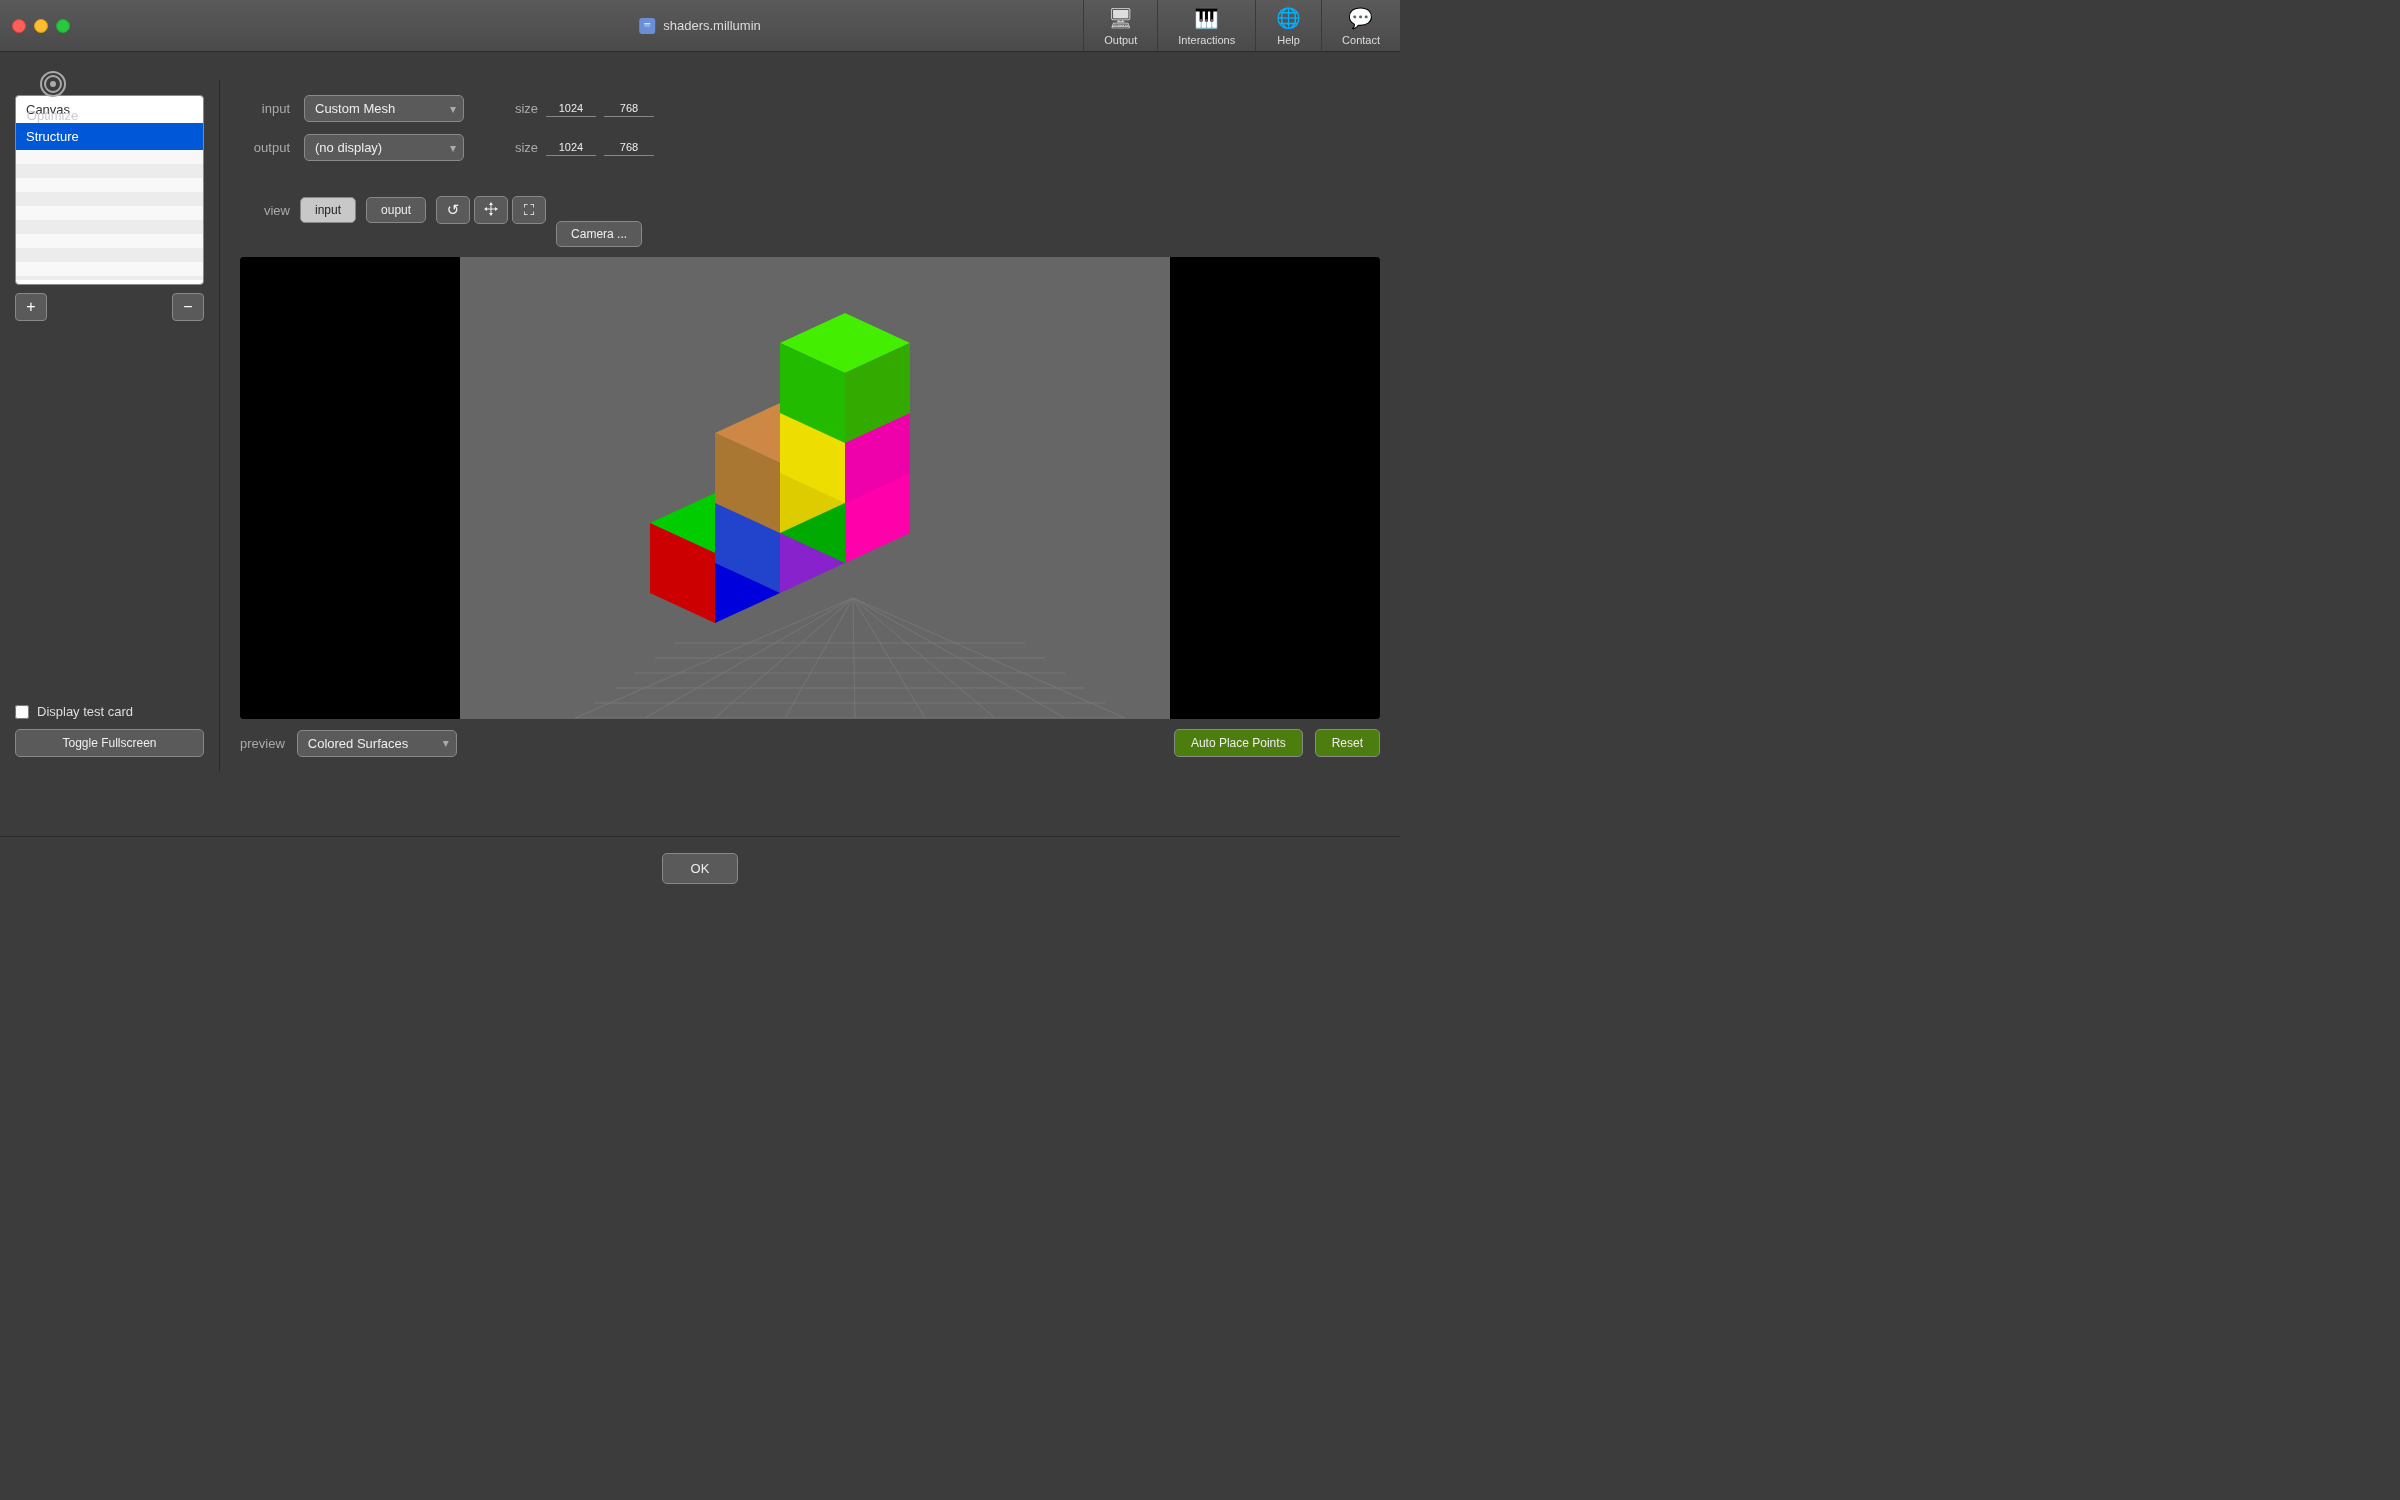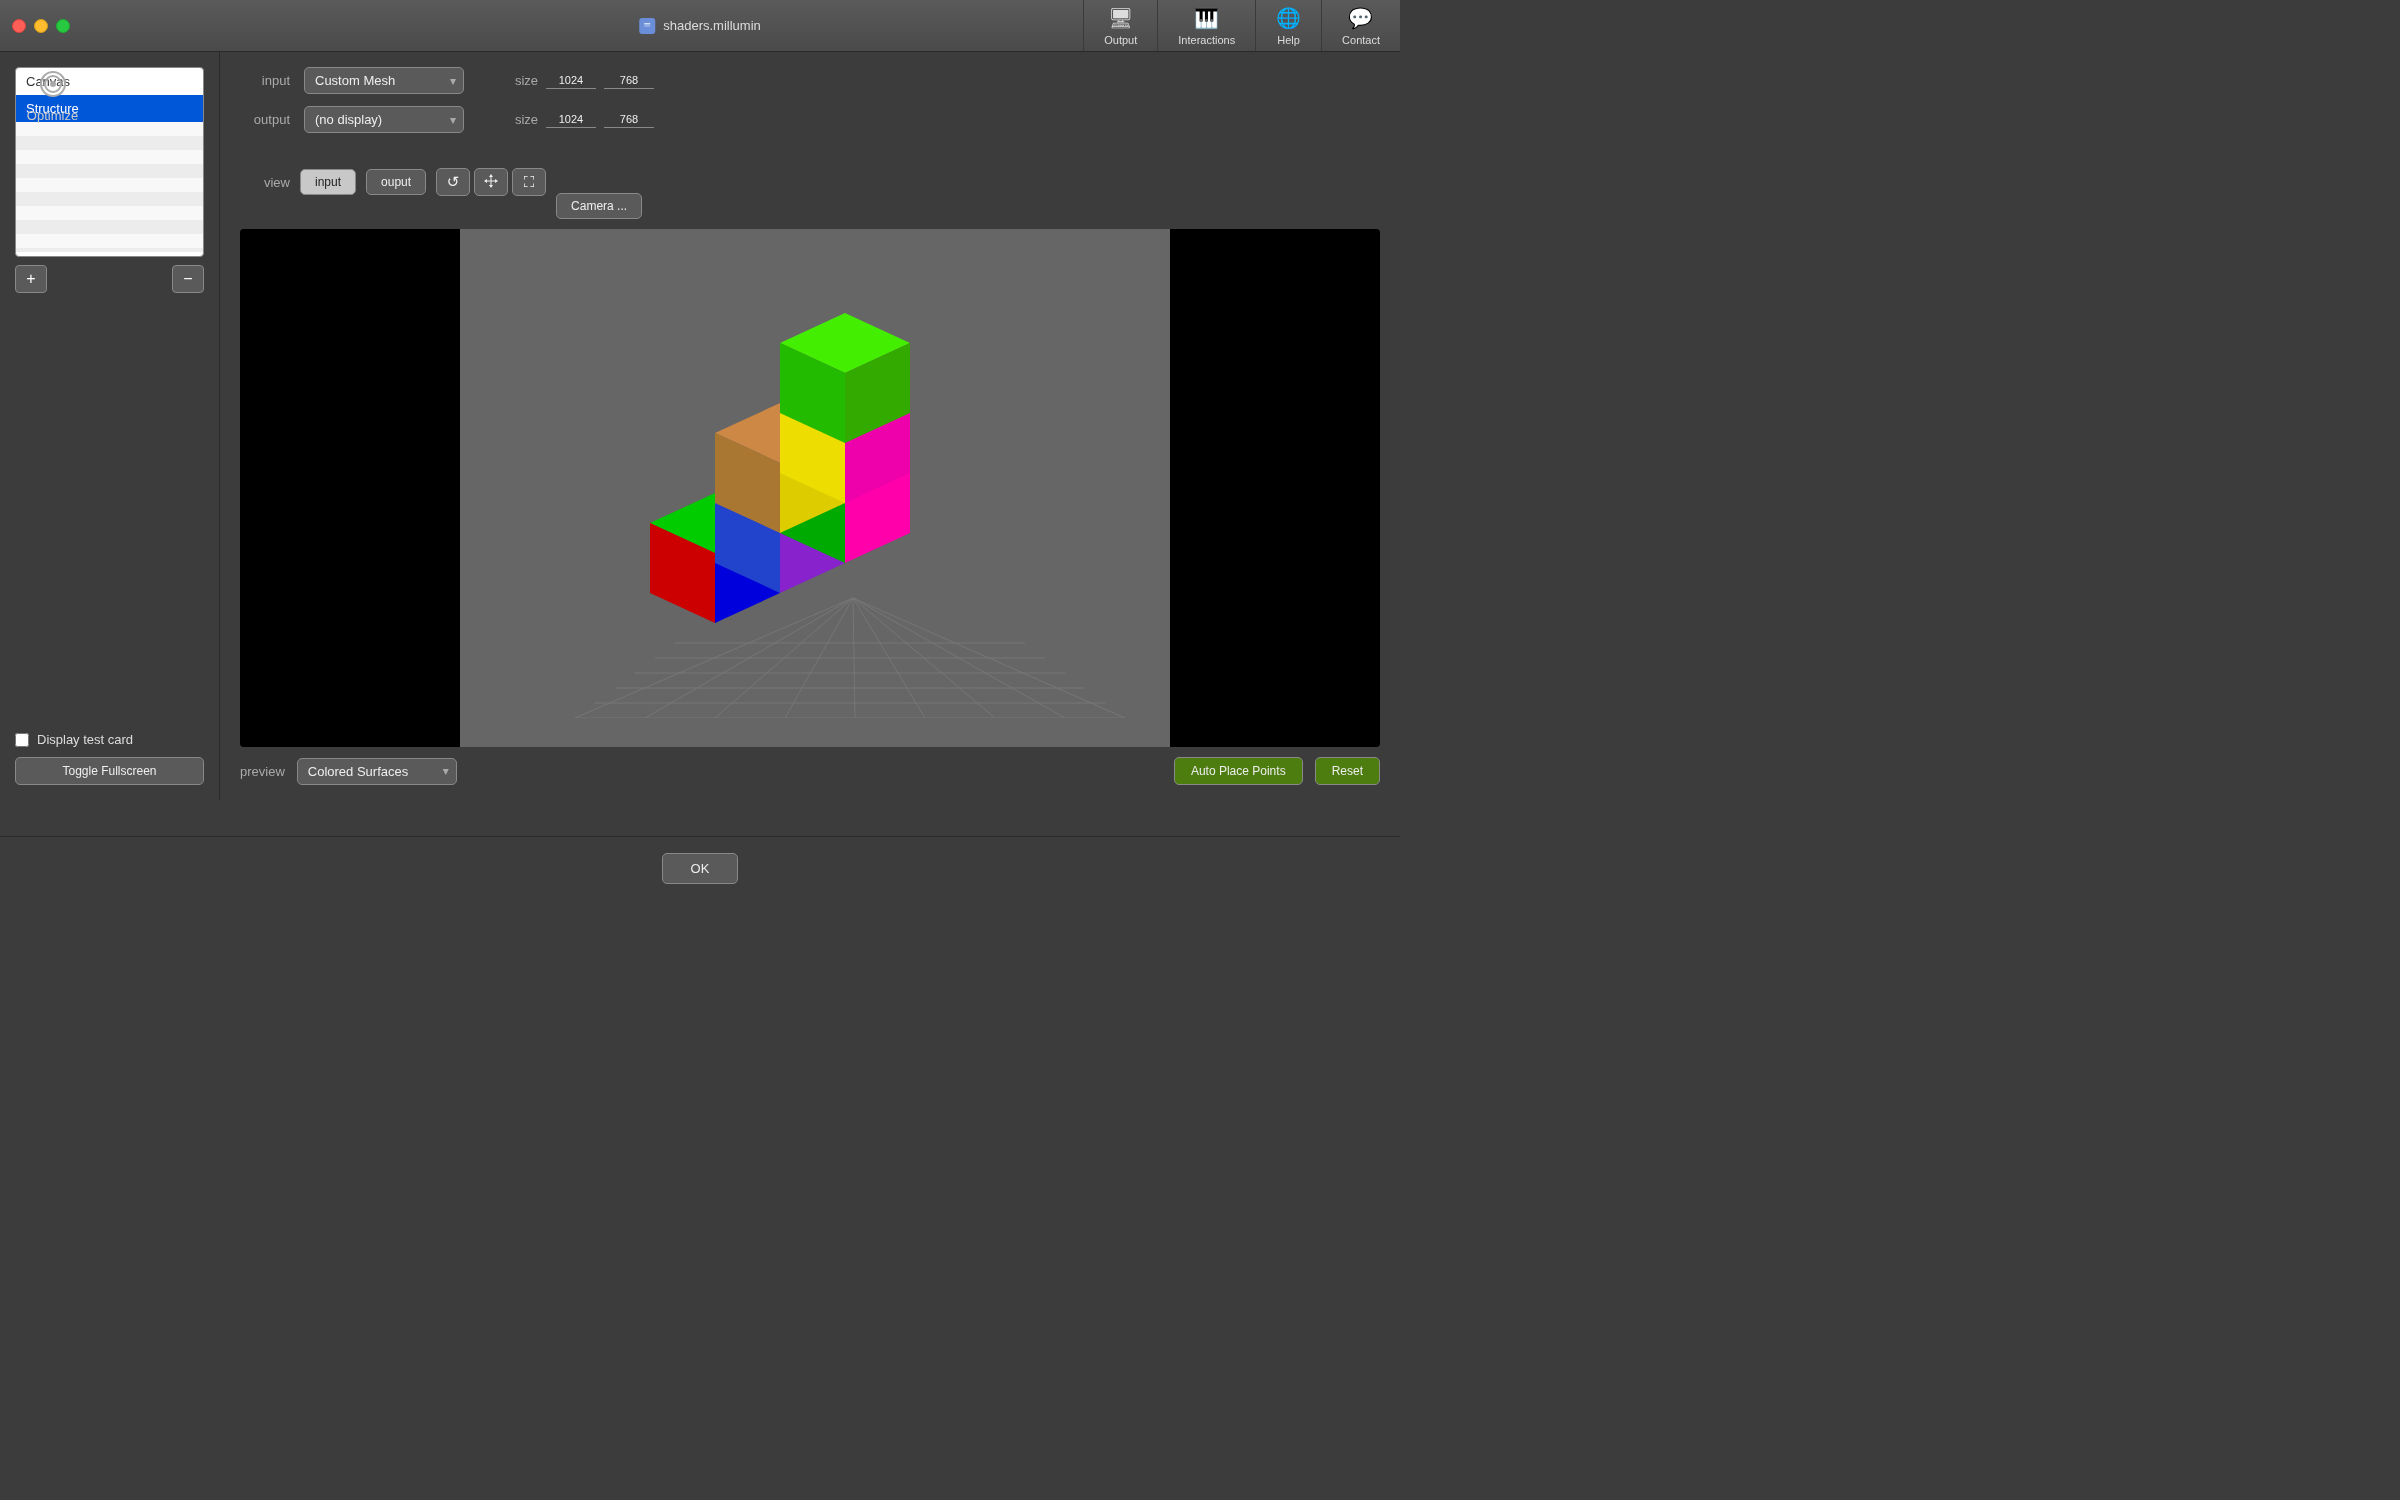--- a/index.html
+++ b/index.html
@@ -362,20 +362,21 @@
       cursor: pointer;
     }
 
     
     .app-wrapper {
       width: 1400px;
       height: 900px;
       display: flex;
       flex-direction: column;
       background: #3c3c3c;
+      gap: 28px;
     }
     .body-area {
       flex: 1;
       display: flex;
       overflow: hidden;
     }
   </style>
 </head>
 <body>
 

